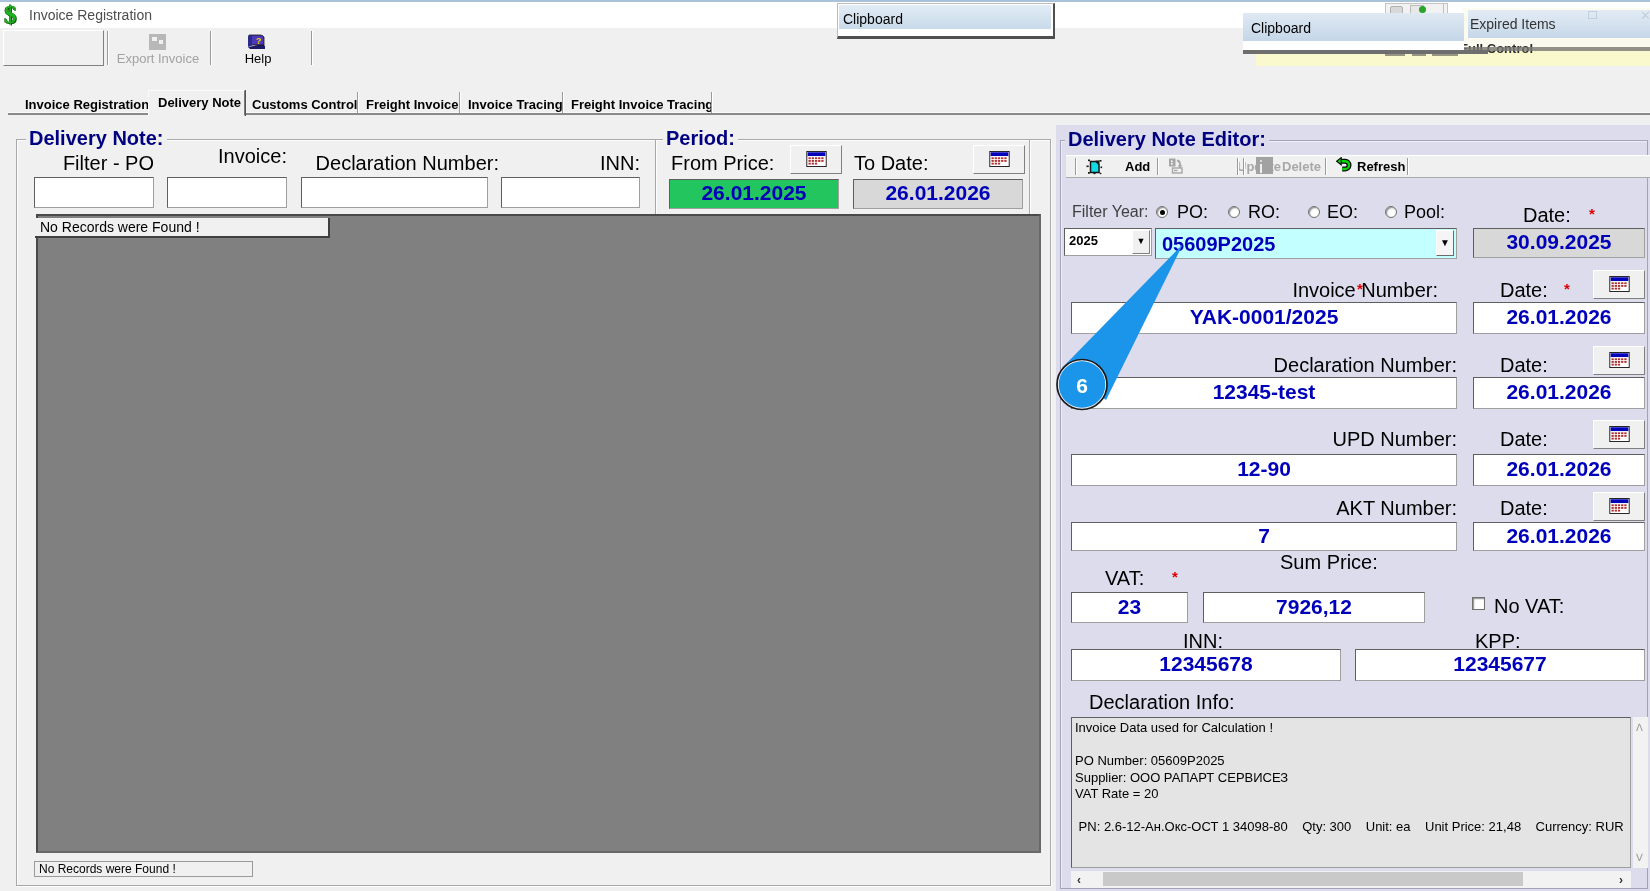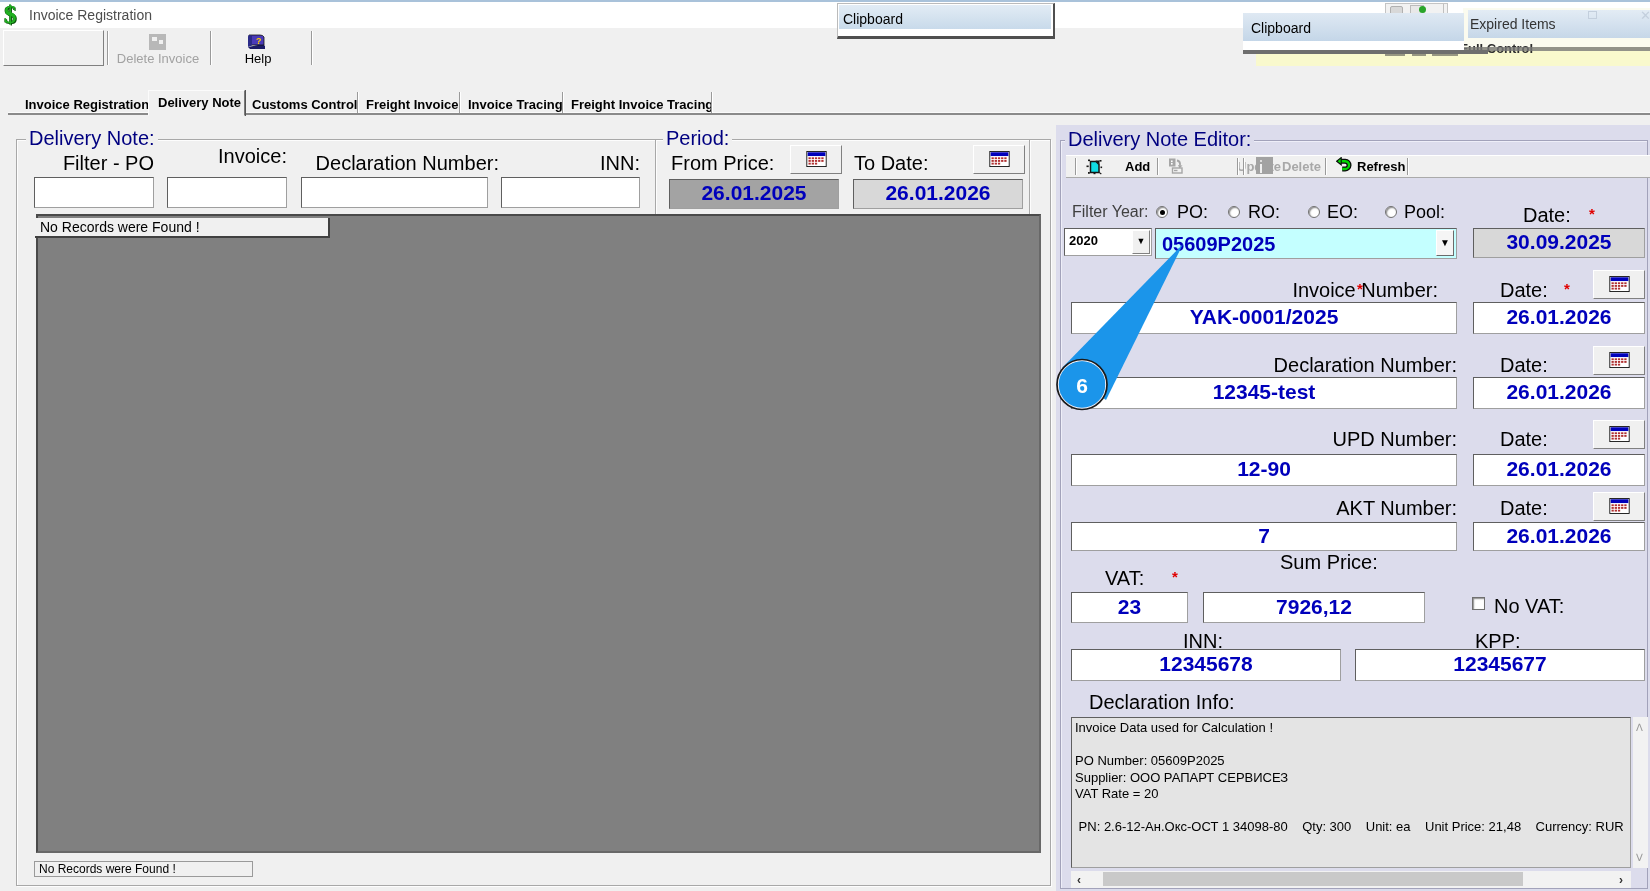--- a/index.html
+++ b/index.html
@@ -1,19 +1,19 @@
 <!DOCTYPE html>
 <html><head>
 <meta charset="utf-8">
 <style>
 * { margin:0; padding:0; box-sizing:border-box; }
 html,body { width:1650px; height:891px; }
 body { position:relative; font-family:"Liberation Sans",sans-serif; background:#f0f0f0; overflow:hidden; }
 .abs { position:absolute; }
-.glabel { position:absolute; color:#000080; font-weight:normal; font-size:20px; line-height:20px; }
+.glabel { position:absolute; color:#000080; font-weight:bold; font-size:20px; line-height:20px; }
 .flabel { position:absolute; color:#000; font-size:20px; line-height:20px; }
 .star { position:absolute; color:#e00000; font-size:15px; font-weight:bold; line-height:15px; }
 .val { color:#0000bb; font-weight:bold; font-size:21px; }
 .sunken { border:1px solid; border-color:#5f5f5f #9f9f9f #9f9f9f #5f5f5f; background:#fff; }
 .raised { border:1px solid; border-color:#ffffff #808080 #808080 #ffffff; background:#f0f0f0; }
 .cell { display:flex; align-items:center; justify-content:center; padding-bottom:2px; }
 .ctr { text-align:right; }
 .tb { position:absolute; font-size:13px; font-weight:bold; color:#000; }
 .sep { position:absolute; width:1px; background:#9a9a9a; box-shadow:1px 0 0 #fff; }
 </style>
@@ -22,21 +22,21 @@
 <div class="abs" style="left:0;top:0;width:1650px;height:2px;background:#a9c2da;"></div>
 <div class="abs" style="left:0;top:2px;width:1650px;height:26px;background:#ffffff;"></div>
 <div class="abs" style="left:4px;top:1px;width:18px;height:24px;color:#21b021;font-weight:bold;font-size:25px;font-family:'Liberation Serif',serif;text-shadow:1px 1px 0 #0a560a, -0.5px -0.5px 0 #0a560a;">$</div>
 <div class="abs" style="left:29px;top:7px;font-size:14px;color:#4d4d4d;">Invoice Registration</div>
 <div class="abs" style="left:0;top:28px;width:1650px;height:40px;background:#f0f0f0;"></div>
 <div class="abs raised" style="left:3px;top:30px;width:101px;height:36px;"></div>
 <div class="sep" style="left:107px;top:31px;height:34px;"></div>
 <div class="abs" style="left:149px;top:34px;width:17px;height:16px;background:#b8b8b8;"></div>
 <div class="abs" style="left:152px;top:37px;width:5px;height:4px;background:#f0f0f0;"></div>
 <div class="abs" style="left:159px;top:40px;width:4px;height:4px;background:#f0f0f0;"></div>
-<div class="abs" style="left:110px;top:51px;width:96px;height:14px;font-size:13px;color:#a2a2a2;text-align:center;">Delete Invoice</div>
+<div class="abs" style="left:110px;top:51px;width:96px;height:14px;font-size:13px;color:#a2a2a2;text-align:center;">Export Invoice</div>
 <div class="sep" style="left:210px;top:31px;height:34px;"></div>
 <svg class="abs" style="left:246px;top:33px;" width="22" height="18" viewBox="0 0 22 18">
 <path d="M2 14 L4 16 L19 16 L19 13 L17 11 Z" fill="#1a1a66"></path>
 <path d="M3 2 L14 2 Q17 2 18 4 L18 12 L6 12 Q4 12 3 13 Z" fill="#4a3ab8" stroke="#111" stroke-width="0.8"></path>
 <path d="M3 2 Q2 3 2 4 L2 14 Q3 13 5 13 L6 12 L6 3 Z" fill="#2a2a88"></path>
 <text x="10" y="10.5" font-size="9" font-weight="bold" fill="#ffd400" font-family="Liberation Sans">?</text>
 </svg>
 <div class="abs" style="left:212px;top:51px;width:92px;height:14px;font-size:13px;color:#000;text-align:center;">Help</div>
 <div class="sep" style="left:311px;top:31px;height:34px;"></div>
 <div class="abs" style="left:8px;top:113px;width:1642px;height:2px;background:#8a8a8a;box-shadow:0 -1px 0 #fafafa;"></div>
@@ -78,21 +78,21 @@
         <rect x="6.3" y="10.7" width="2.7" height="2.2"></rect>
         <rect x="10.1" y="10.7" width="2.7" height="2.2"></rect>
         <rect x="13.9" y="10.7" width="2.7" height="2.2"></rect>
         <rect x="17.7" y="10.7" width="2.7" height="2.2"></rect>
         <rect x="2.5" y="13.9" width="2.7" height="2.2"></rect>
         <rect x="6.3" y="13.9" width="2.7" height="2.2"></rect>
         <rect x="10.1" y="13.9" width="2.7" height="2.2"></rect>
       </g>
     </svg>
   </div>
-<div class="abs sunken cell val" style="left:669px;top:179px;width:170px;height:30px;background:#a3a3a3;">26.01.2025</div>
+<div class="abs sunken cell val" style="left:669px;top:179px;width:170px;height:30px;background:#22c55e;">26.01.2025</div>
 <div class="flabel" style="left:854px;top:153px;">To Date:</div>
 <div class="abs raised cell" style="left:973px;top:145px;width:52px;height:29px;">
     <svg width="21" height="16" viewBox="0 0 24 19">
       <rect x="0.5" y="0.5" width="23" height="18" fill="#fff" stroke="#000" stroke-width="1"></rect>
       <rect x="1.5" y="1.5" width="21" height="4.5" fill="#0000bb"></rect>
       <g fill="#b03030">
         <rect x="2.5" y="7.5" width="2.7" height="2.2"></rect>
         <rect x="6.3" y="7.5" width="2.7" height="2.2"></rect>
         <rect x="10.1" y="7.5" width="2.7" height="2.2"></rect>
         <rect x="13.9" y="7.5" width="2.7" height="2.2"></rect>
@@ -162,21 +162,21 @@
 <div class="abs" style="left:1177px;top:203px;font-size:18px;line-height:18px;">PO:</div>
 <div class="abs" style="left:1228px;top:206px;width:12px;height:12px;border-radius:50%;background:#fff;border:1px solid #707070;box-shadow:inset 1px 1px 1.5px #8a8a8a;"></div>
 <div class="abs" style="left:1248px;top:203px;font-size:18px;line-height:18px;">RO:</div>
 <div class="abs" style="left:1308px;top:206px;width:12px;height:12px;border-radius:50%;background:#fff;border:1px solid #707070;box-shadow:inset 1px 1px 1.5px #8a8a8a;"></div>
 <div class="abs" style="left:1327px;top:203px;font-size:18px;line-height:18px;">EO:</div>
 <div class="abs" style="left:1385px;top:206px;width:12px;height:12px;border-radius:50%;background:#fff;border:1px solid #707070;box-shadow:inset 1px 1px 1.5px #8a8a8a;"></div>
 <div class="abs" style="left:1404px;top:203px;font-size:18px;line-height:18px;">Pool:</div>
 <div class="flabel" style="left:1523px;top:205px;">Date:</div>
 <div class="star" style="left:1589px;top:206px;">*</div>
 <div class="abs sunken" style="left:1064px;top:228px;width:88px;height:28px;"></div>
-<div class="abs" style="left:1069px;top:234px;font-size:13px;font-weight:bold;line-height:13px;">2020</div>
+<div class="abs" style="left:1069px;top:234px;font-size:13px;font-weight:bold;line-height:13px;">2025</div>
 <div class="abs raised cell" style="left:1132px;top:230px;width:18px;height:24px;font-size:9px;">▼</div>
 <div class="abs sunken" style="left:1155px;top:228px;width:302px;height:31px;background:#c4ffff;"></div>
 <div class="abs" style="left:1162px;top:233px;font-size:20px;line-height:22px;color:#0000bb;font-weight:bold;">05609P2025</div>
 <div class="abs cell" style="left:1436px;top:230px;width:18px;height:26px;font-size:10px;background:#f5f5f5;border:1px solid;border-color:#ffffff #6a6a6a #6a6a6a #ffffff;">▼</div>
 <div class="abs sunken cell val" style="left:1473px;top:228px;width:172px;height:30px;background:#d8d8d8;">30.09.2025</div>
 <div class="flabel ctr" style="left:1071px;top:280px;width:367px;">Invoice Number:</div>
 <div class="star" style="left:1357px;top:281px;">*</div>
 <div class="flabel" style="left:1500px;top:280px;">Date:</div>
 <div class="star" style="left:1564px;top:281px;">*</div>
 <div class="abs raised cell" style="left:1593px;top:270px;width:52px;height:29px;">

